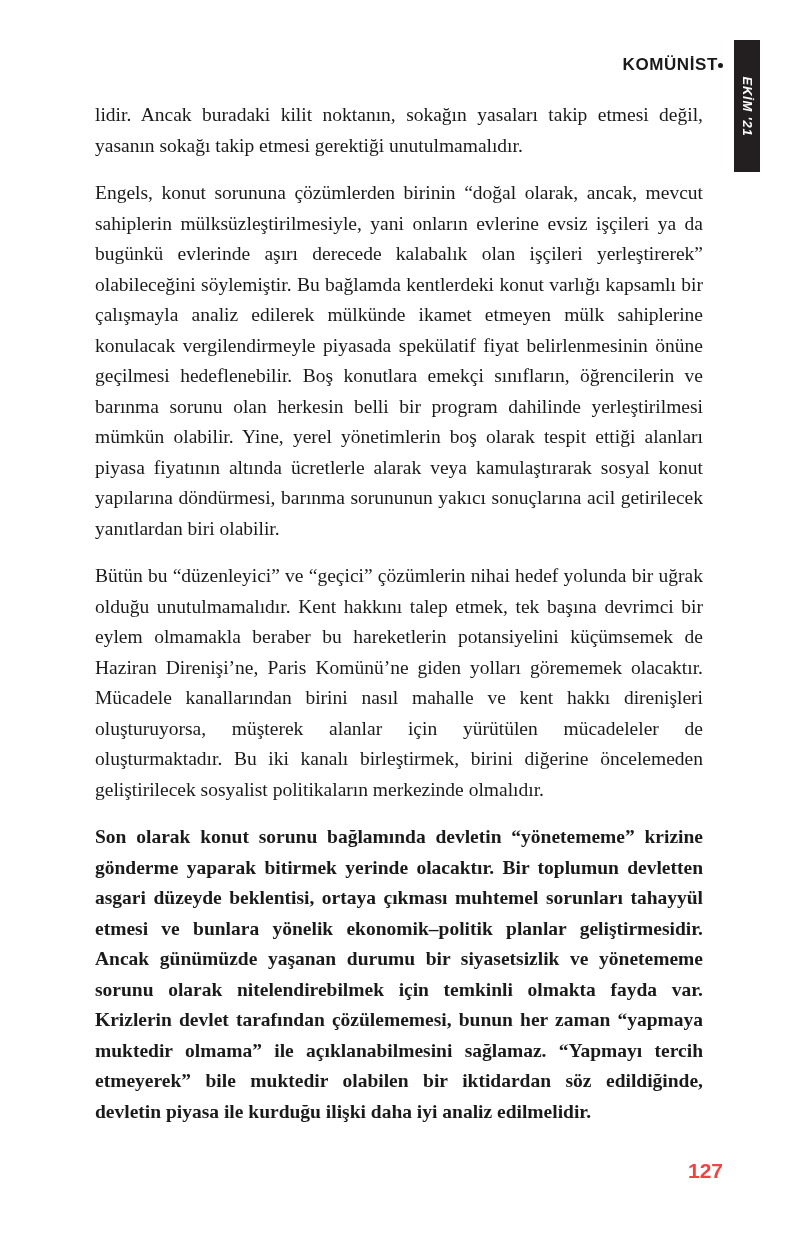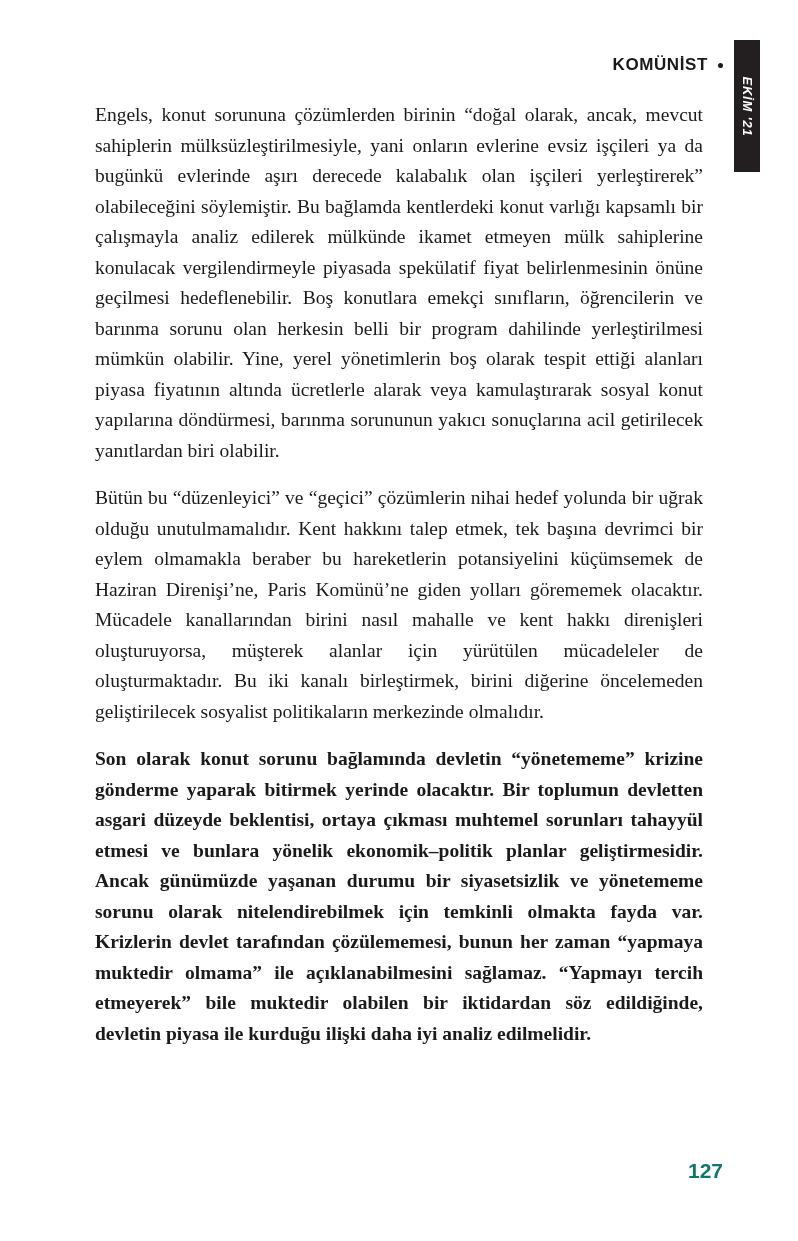--- a/index.html
+++ b/index.html
@@ -23,21 +23,20 @@
     box-sizing: border-box;
   }
 
   
   .running-head {
     position: absolute;
     top: 55px;
     right: 75px;
     display: flex;
     align-items: center;
-    gap: 10px;
   }
   .running-head .title {
     font-family: "Liberation Sans", sans-serif;
     font-weight: bold;
     font-size: 17px;
     letter-spacing: 0.6px;
     color: #1a1a1a;
   }
   .running-head .dot {
     width: 5px;
@@ -92,38 +91,39 @@
   }
 
   
   .folio {
     position: absolute;
     right: 75px;
     bottom: 58px;
     font-family: "Liberation Sans", sans-serif;
     font-weight: bold;
     font-size: 21px;
-    color: #0f766e;
+    color: #ef4444;
   }
 </style>
 </head>
 <body>
 
 <div class="page">
 
   <div class="running-head">
     <span class="title">KOMÜNİST</span>
     <span class="dot"></span>
   </div>
 
   <div class="issue-tab">
     <span>EKİM '21</span>
   </div>
 
   <div class="content">
+    <p>lidir. Ancak buradaki kilit noktanın, sokağın yasaları takip etmesi değil, yasanın sokağı takip etmesi gerektiği unutulmamalıdır.</p>
     <p>Engels, konut sorununa çözümlerden birinin “doğal olarak, ancak, mevcut sahiplerin mülksüzleştirilmesiyle, yani onların evlerine evsiz işçileri ya da bugünkü evlerinde aşırı derecede kalabalık olan işçileri yerleştirerek” olabileceğini söylemiştir. Bu bağlamda kentlerdeki konut varlığı kapsamlı bir çalışmayla analiz edilerek mülkünde ikamet etmeyen mülk sahiplerine konulacak vergilendirmeyle piyasada spekülatif fiyat belirlenmesinin önüne geçilmesi hedeflenebilir. Boş konutlara emekçi sınıfların, öğrencilerin ve barınma sorunu olan herkesin belli bir program dahilinde yerleştirilmesi mümkün olabilir. Yine, yerel yönetimlerin boş olarak tespit ettiği alanları piyasa fiyatının altında ücretlerle alarak veya kamulaştırarak sosyal konut yapılarına döndürmesi, barınma sorununun yakıcı sonuçlarına acil getirilecek yanıtlardan biri olabilir.</p>
     <p>Bütün bu “düzenleyici” ve “geçici” çözümlerin nihai hedef yolunda bir uğrak olduğu unutulmamalıdır. Kent hakkını talep etmek, tek başına devrimci bir eylem olmamakla beraber bu hareketlerin potansiyelini küçümsemek de Haziran Direnişi’ne, Paris Komünü’ne giden yolları görememek olacaktır. Mücadele kanallarından birini nasıl mahalle ve kent hakkı direnişleri oluşturuyorsa, müşterek alanlar için yürütülen mücadeleler de oluşturmaktadır. Bu iki kanalı birleştirmek, birini diğerine öncelemeden geliştirilecek sosyalist politikaların merkezinde olmalıdır.</p>
     <p>Son olarak konut sorunu bağlamında devletin “yönetememe” krizine gönderme yaparak bitirmek yerinde olacaktır. Bir toplumun devletten asgari düzeyde beklentisi, ortaya çıkması muhtemel sorunları tahayyül etmesi ve bunlara yönelik ekonomik–politik planlar geliştirmesidir. Ancak günümüzde yaşanan durumu bir siyasetsizlik ve yönetememe sorunu olarak nitelendirebilmek için temkinli olmakta fayda var. Krizlerin devlet tarafından çözülememesi, bunun her zaman “yapmaya muktedir olmama” ile açıklanabilmesini sağlamaz. “Yapmayı tercih etmeyerek” bile muktedir olabilen bir iktidardan söz edildiğinde, devletin piyasa ile kurduğu ilişki daha iyi analiz edilmelidir.</p>
   </div>
 
   <div class="folio">127</div>
 
 </div>
 
 </body></html>

